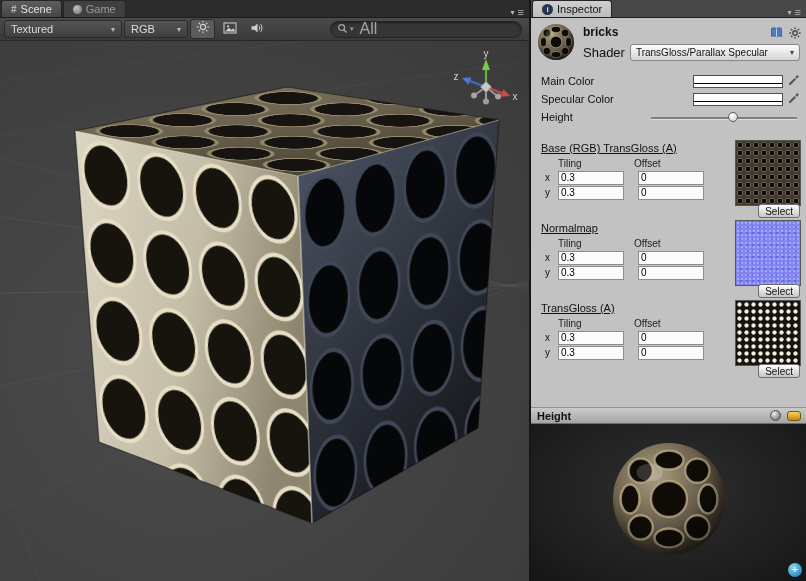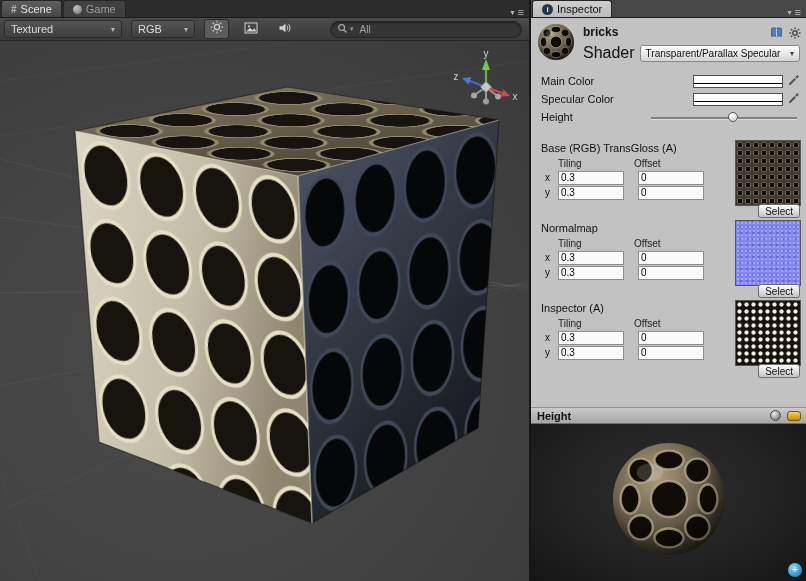--- a/index.html
+++ b/index.html
@@ -15,67 +15,67 @@
   .tab-icon-grid{color:#b5b5b5;font-size:10px;font-weight:bold;}
   .game-icon{width:9px;height:9px;border-radius:50%;background:radial-gradient(circle at 35% 30%,#c2c2c2,#6f6f6f);}
   .circle-i{width:11px;height:11px;border-radius:50%;background:#27354f;color:#dfe7f5;font-size:8px;line-height:11px;text-align:center;font-weight:bold;}
   .tabbar-menu{margin-left:auto;display:flex;align-items:center;gap:3px;padding-right:5px;color:#b8b8b8;}
   .tabbar-menu .arrow{font-size:8px;}
   .tabbar-menu .burger{font-size:11px;line-height:10px;}
 
   
   .scene-pane{position:absolute;left:0;top:0;width:529px;height:581px;background:#3c3c3c;}
   .scene-toolbar{height:22px;background:linear-gradient(#4a4a4a,#3a3a3a);border-bottom:1px solid #262626;
-    display:flex;align-items:center;padding:0 4px;gap:9px;box-sizing:content-box;}
+    display:flex;align-items:center;padding:0 4px;gap:2px;box-sizing:content-box;}
   .dropdown{height:16px;display:flex;align-items:center;background:linear-gradient(#545454,#3f3f3f);
     border:1px solid #2a2a2a;border-radius:3px;color:#ddd;font-size:11px;padding:0 6px;gap:6px;}
   .dropdown .arrow{font-size:8px;color:#b5b5b5;margin-left:auto;}
   .dd-textured{width:104px;}
   .dd-rgb{width:50px;}
   .tool-btn{width:23px;height:18px;display:flex;align-items:center;justify-content:center;border-radius:3px;border:1px solid transparent;}
   .tool-btn.pressed{background:#5c5c5c;border-color:#2b2b2b;}
   .search-pill{margin-left:auto;margin-right:3px;width:178px;height:15px;background:#353535;border:1px solid #252525;
     border-radius:9px;display:flex;align-items:center;padding:0 6px;gap:2px;box-shadow:inset 0 1px 2px rgba(0,0,0,.45);}
   .search-pill .arrow{font-size:7px;color:#9a9a9a;}
-  .search-mode{color:#a5a5a5;font-size:10px;margin-left:4px;}
+  .search-mode{color:#a5a5a5;font-size:16px;margin-left:4px;}
   .search-input{flex:1;min-width:5px;background:transparent;border:none;outline:none;color:#ddd;font-size:10px;font-family:"Liberation Sans",sans-serif;}
   .scene-view{position:absolute;top:41px;left:0;right:0;bottom:0;overflow:hidden;
     background:radial-gradient(ellipse at 35% 60%, #4b4b4b 0%, #424242 55%, #3a3a3a 100%);}
   .scene-view svg{position:absolute;left:0;top:0;}
   .gizmo-svg{left:auto !important;right:6px;top:6px !important;}
 
   
   .splitter{position:absolute;left:529px;top:0;width:2px;height:581px;background:#161616;}
   .inspector-pane{position:absolute;left:531px;top:0;right:0;height:581px;background:#c2c2c2;}
   .inspector-pane .tabbar{background:#474747;}
   .insp-body{position:absolute;top:18px;left:0;right:0;bottom:174px;overflow:hidden;background:#c2c2c2;}
 
   .insp-header{position:relative;height:48px;text-align:right;}
   .mat-ball{position:absolute;left:6px;top:5px;width:38px;height:38px;}
   .mat-name{position:absolute;left:52px;top:7px;font-size:12px;font-weight:bold;color:#111;}
   .header-icons{position:absolute;right:5px;top:7px;display:flex;gap:6px;align-items:center;}
   .shader-row{position:absolute;left:52px;top:26px;right:6px;display:flex;align-items:center;gap:5px;}
-  .shader-label{font-size:16px;color:#111;}
+  .shader-label{font-size:13px;color:#111;}
   .shader-dd{flex:1;height:15px;background:linear-gradient(#fdfdfd,#d4d4d4);border:1px solid #878787;border-radius:3px;
     font-size:10px;color:#111;display:flex;align-items:center;padding:0 5px;}
   .shader-dd .arrow{margin-left:auto;font-size:8px;color:#444;}
 
   .prop-rows{margin-top:6px;}
   .prop-row{display:flex;align-items:center;height:18px;padding:0 6px 0 10px;font-size:11px;color:#111;}
   .plabel{flex:1;}
   .color-ctrl{display:flex;align-items:center;gap:4px;}
   .swatch{width:90px;height:13px;border:1px solid #4f4f4f;position:relative;box-sizing:border-box;}
   .swatch::after{content:"";position:absolute;left:0;right:0;bottom:0;height:3px;background:#fff;border-top:1px solid #000;}
   .slider{width:146px;height:13px;position:relative;margin-right:3px;}
   .slider-track{position:absolute;left:0;right:0;top:6px;height:2px;background:#7f7f7f;border-bottom:1px solid #dedede;}
   .slider-thumb{position:absolute;top:1px;width:10px;height:10px;border-radius:50%;
     background:radial-gradient(circle at 35% 30%,#ffffff,#c9c9c9);border:1px solid #5a5a5a;transform:translateX(-50%);box-sizing:border-box;}
 
   .tex-section{position:relative;margin-top:16px;height:64px;padding:0 6px 0 10px;}
-  .sec-label{font-size:11px;color:#111;}
+  .sec-label{font-size:11px;color:#111;text-decoration:underline;}
   .sec-table{margin-left:4px;margin-top:3px;font-size:10px;color:#111;}
   .sec-head{display:flex;height:13px;align-items:center;color:#222;}
   .sec-head .sp{width:13px;}
   .sec-head .h1{width:76px;}
   .sec-row{display:flex;height:15px;align-items:center;}
   .axis{width:13px;}
   .num-input{width:60px;height:12px;border:1px solid #8d8d8d;background:#fbfbfb;color:#000;
     font-family:"Liberation Sans",sans-serif;font-size:10px;padding:0 2px;margin-right:14px;box-sizing:content-box;}
   .num-input.last{margin-right:0;}
   .thumb{position:absolute;right:6px;top:-1px;width:64px;height:64px;box-shadow:0 0 0 1px rgba(0,0,0,.55);box-sizing:border-box;}
@@ -322,21 +322,21 @@
                   <line x1="8.8" y1="8.8" x2="10" y2="10"></line>
                   <line x1="2" y1="10" x2="3.2" y2="8.8"></line>
                   <line x1="8.8" y1="3.2" x2="10" y2="2"></line>
                 </g>
               </svg>
           </span>
         </div>
         <div class="shader-row">
           <span class="shader-label">Shader</span>
           <div class="shader-dd">
-            <span>Transparent/Parallax Specular</span>
+            <span>TransGloss/Parallax Specular</span>
             <span class="arrow">▾</span>
           </div>
         </div>
       </div>
 
       <div class="prop-rows">
         <div class="prop-row">
           <span class="plabel">Main Color</span>
           <div class="color-ctrl">
             <div class="swatch" style="background: rgb(255, 255, 255);"></div>
@@ -409,21 +409,21 @@
             <span class="axis">y</span>
             <input class="num-input" value="0.3" style="">
             <input class="num-input last" value="0" style="">
           </div>
         </div>
         <div class="thumb thumb-normal"></div>
         <button class="select-btn">Select</button>
       </div>
 
       <div class="tex-section">
-        <div class="sec-label">Inspector (A)</div>
+        <div class="sec-label">TransGloss (A)</div>
         <div class="sec-table">
           <div class="sec-head">
             <span class="sp"></span>
             <span class="h1">Tiling</span>
             <span>Offset</span>
           </div>
           <div class="sec-row">
             <span class="axis">x</span>
             <input class="num-input" value="0.3" style="">
             <input class="num-input last" value="0" style="">

